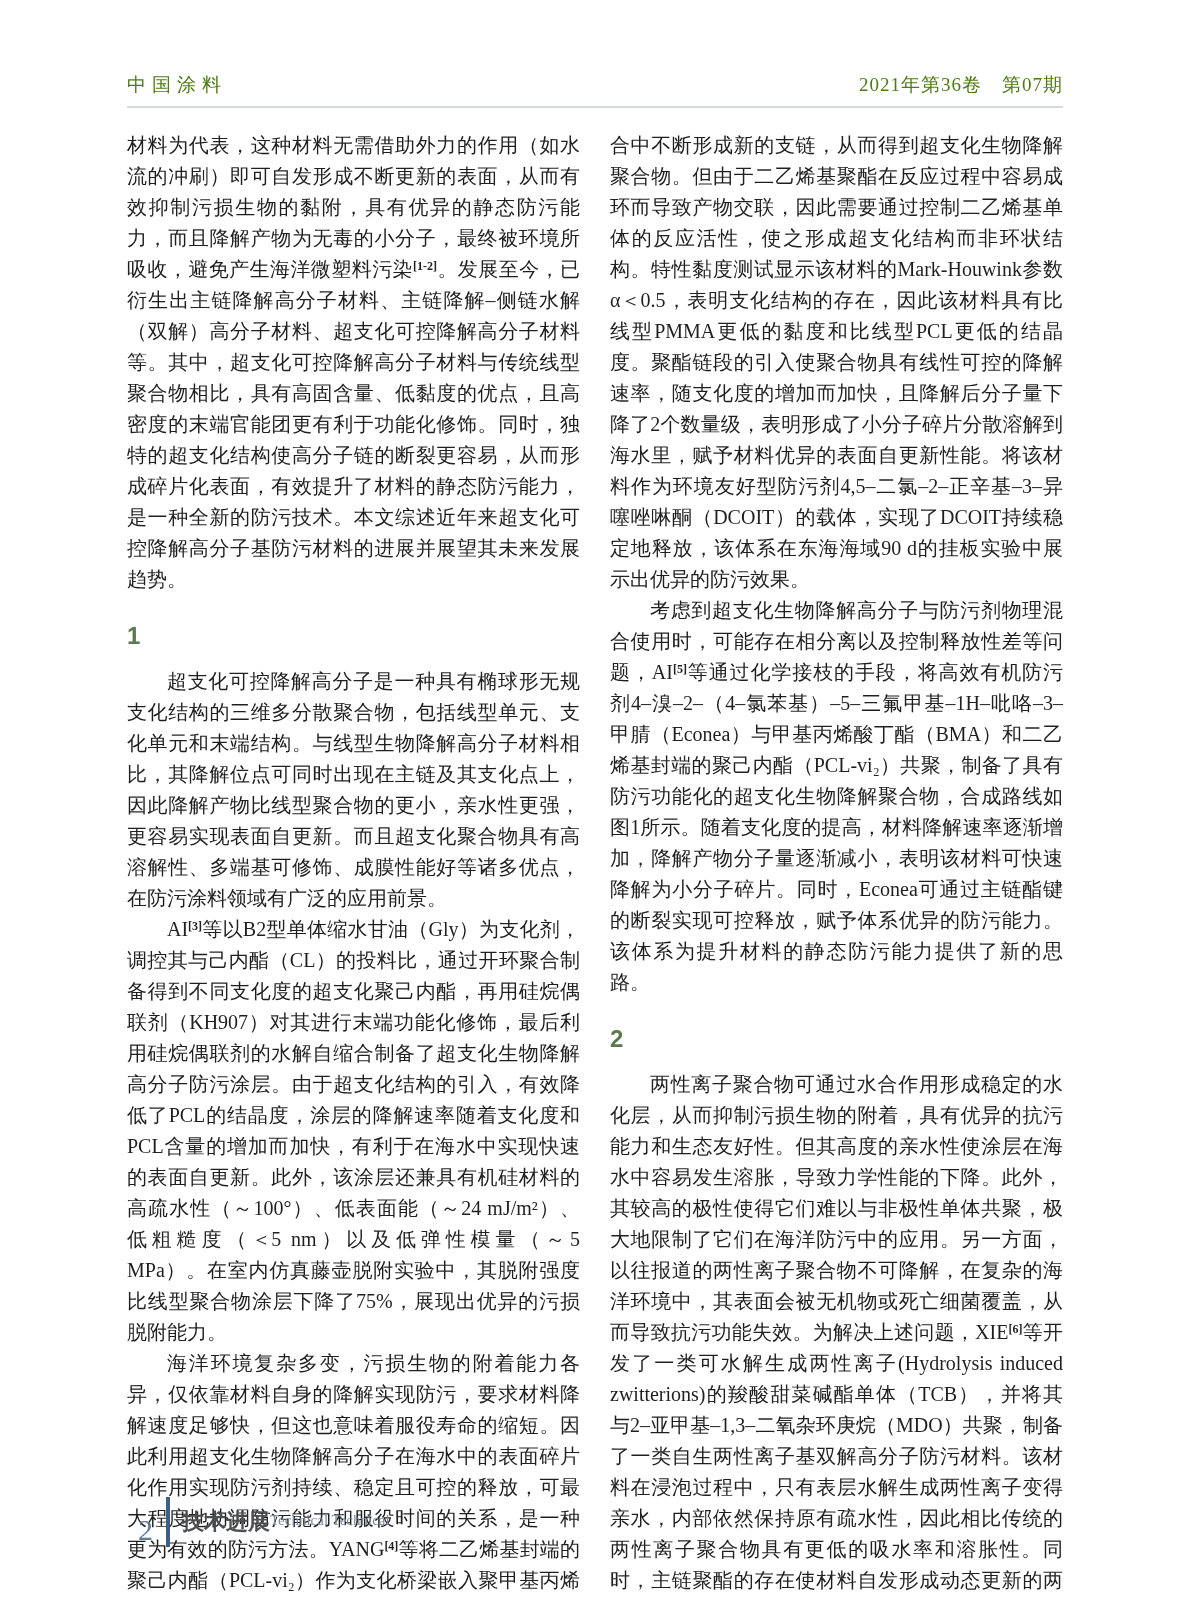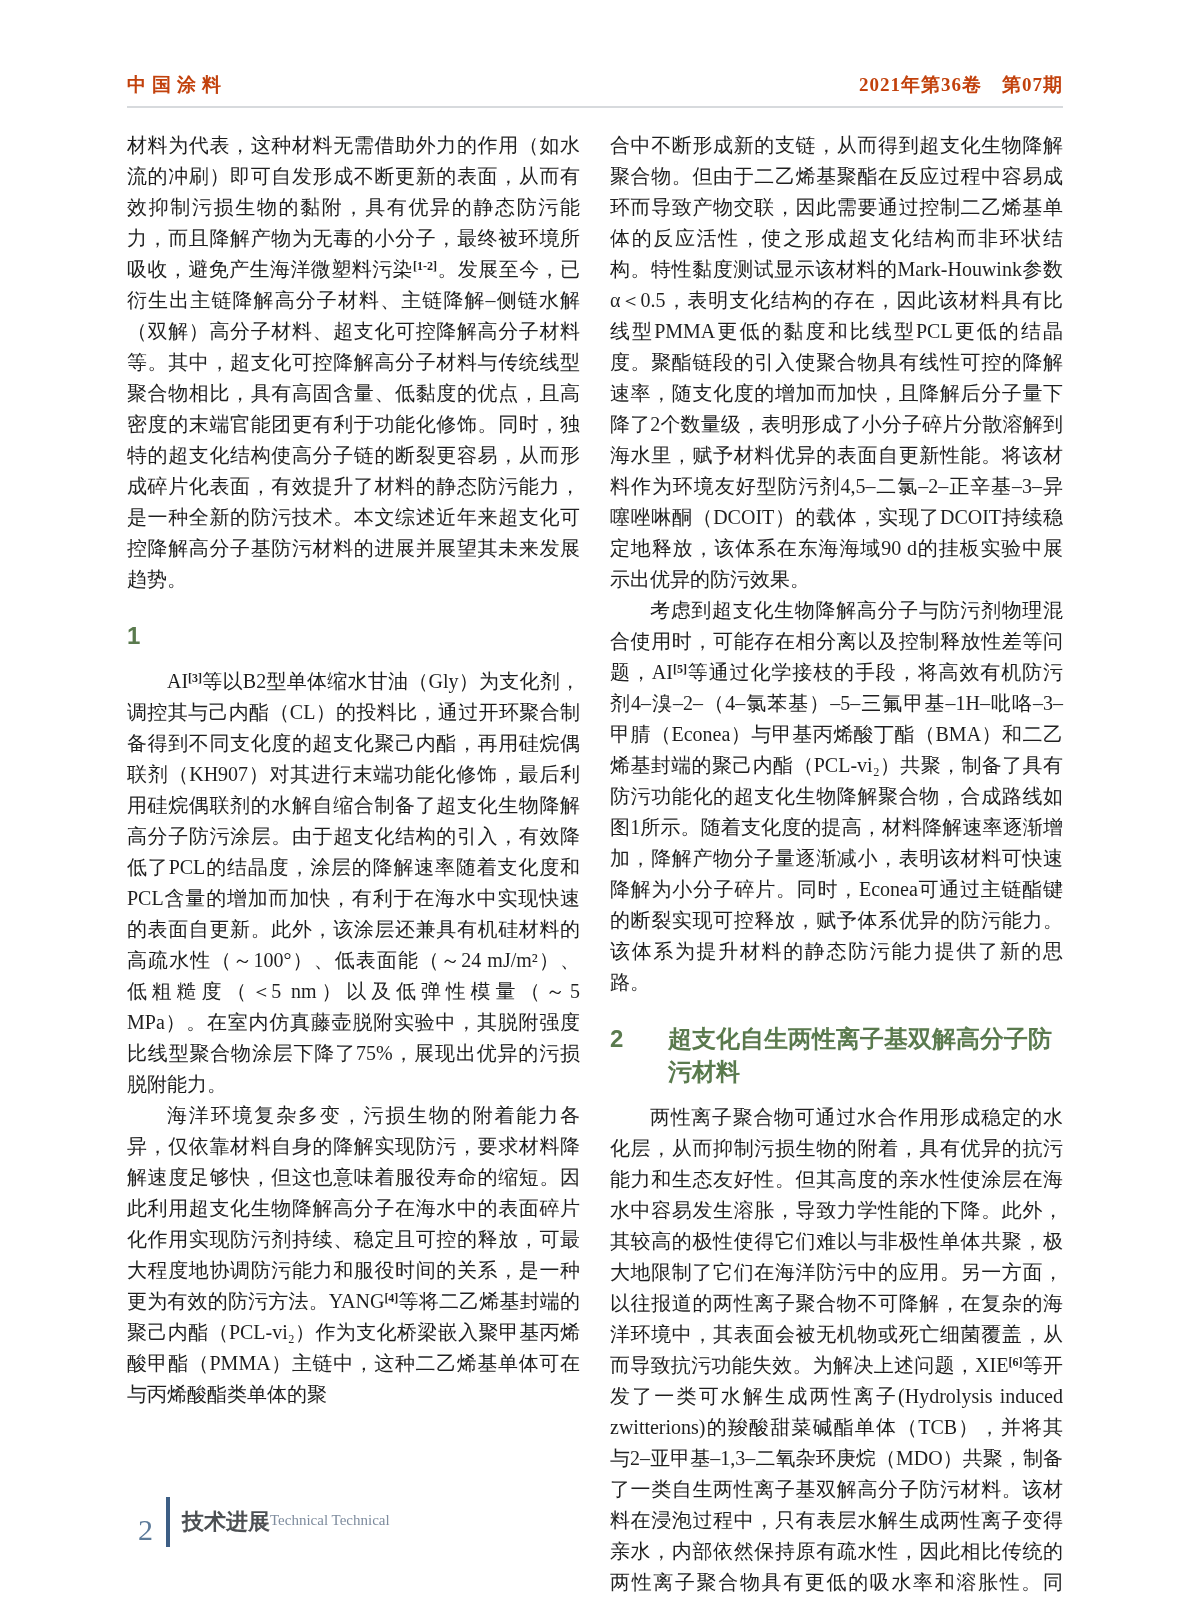--- a/index.html
+++ b/index.html
@@ -20,23 +20,22 @@
   .page-header {
     position: absolute;
     left: 127px;
     top: 72px;
     width: 936px;
     display: flex;
     justify-content: space-between;
     align-items: flex-end;
     border-bottom: 2px solid #d7dadd;
     padding-bottom: 8px;
-    color: #c2410c;
+    color: #4d7c0f;
     font-size: 19px;
-    font-weight: bold;
   }
   .journal-name { letter-spacing: 6px; }
   .issue-info   { letter-spacing: 1px; }
   
   .content {
     position: absolute;
     left: 127px;
     top: 130px;
     width: 936px;
     display: flex;
@@ -121,31 +120,31 @@
 
   <div class="content">
 
     <div class="col">
       <p class="para cite-sup">材料为代表，这种材料无需借助外力的作用（如水流的冲刷）即可自发形成不断更新的表面，从而有效抑制污损生物的黏附，具有优异的静态防污能力，而且降解产物为无毒的小分子，最终被环境所吸收，避免产生海洋微塑料污染<sup>[1-2]</sup>。发展至今，已衍生出主链降解高分子材料、主链降解–侧链水解（双解）高分子材料、超支化可控降解高分子材料等。其中，超支化可控降解高分子材料与传统线型聚合物相比，具有高固含量、低黏度的优点，且高密度的末端官能团更有利于功能化修饰。同时，独特的超支化结构使高分子链的断裂更容易，从而形成碎片化表面，有效提升了材料的静态防污能力，是一种全新的防污技术。本文综述近年来超支化可控降解高分子基防污材料的进展并展望其未来发展趋势。</p>
 
       <div class="section-heading">
         <span class="section-number">1</span>
       </div>
 
+      <p class="para indent cite-sup">超支化可控降解高分子是一种具有椭球形无规支化结构的三维多分散聚合物，包括线型单元、支化单元和末端结构。与线型生物降解高分子材料相比，其降解位点可同时出现在主链及其支化点上，因此降解产物比线型聚合物的更小，亲水性更强，更容易实现表面自更新。而且超支化聚合物具有高溶解性、多端基可修饰、成膜性能好等诸多优点，在防污涂料领域有广泛的应用前景。</p>
       <p class="para indent cite-sup">AI<sup>[3]</sup>等以B2型单体缩水甘油（Gly）为支化剂，调控其与己内酯（CL）的投料比，通过开环聚合制备得到不同支化度的超支化聚己内酯，再用硅烷偶联剂（KH907）对其进行末端功能化修饰，最后利用硅烷偶联剂的水解自缩合制备了超支化生物降解高分子防污涂层。由于超支化结构的引入，有效降低了PCL的结晶度，涂层的降解速率随着支化度和PCL含量的增加而加快，有利于在海水中实现快速的表面自更新。此外，该涂层还兼具有机硅材料的高疏水性（～100°）、低表面能（～24 mJ/m²）、低粗糙度（＜5 nm）以及低弹性模量（～5 MPa）。在室内仿真藤壶脱附实验中，其脱附强度比线型聚合物涂层下降了75%，展现出优异的污损脱附能力。</p>
       <p class="para indent cite-sup">海洋环境复杂多变，污损生物的附着能力各异，仅依靠材料自身的降解实现防污，要求材料降解速度足够快，但这也意味着服役寿命的缩短。因此利用超支化生物降解高分子在海水中的表面碎片化作用实现防污剂持续、稳定且可控的释放，可最大程度地协调防污能力和服役时间的关系，是一种更为有效的防污方法。YANG<sup>[4]</sup>等将二乙烯基封端的聚己内酯（PCL-vi₂）作为支化桥梁嵌入聚甲基丙烯酸甲酯（PMMA）主链中，这种二乙烯基单体可在与丙烯酸酯类单体的聚</p>
     </div>
 
     <div class="col">
       <p class="para cite-sup">合中不断形成新的支链，从而得到超支化生物降解聚合物。但由于二乙烯基聚酯在反应过程中容易成环而导致产物交联，因此需要通过控制二乙烯基单体的反应活性，使之形成超支化结构而非环状结构。特性黏度测试显示该材料的Mark-Houwink参数α＜0.5，表明支化结构的存在，因此该材料具有比线型PMMA更低的黏度和比线型PCL更低的结晶度。聚酯链段的引入使聚合物具有线性可控的降解速率，随支化度的增加而加快，且降解后分子量下降了2个数量级，表明形成了小分子碎片分散溶解到海水里，赋予材料优异的表面自更新性能。将该材料作为环境友好型防污剂4,5–二氯–2–正辛基–3–异噻唑啉酮（DCOIT）的载体，实现了DCOIT持续稳定地释放，该体系在东海海域90 d的挂板实验中展示出优异的防污效果。</p>
       <p class="para indent cite-sup">考虑到超支化生物降解高分子与防污剂物理混合使用时，可能存在相分离以及控制释放性差等问题，AI<sup>[5]</sup>等通过化学接枝的手段，将高效有机防污剂4–溴–2–（4–氯苯基）–5–三氟甲基–1H–吡咯–3–甲腈（Econea）与甲基丙烯酸丁酯（BMA）和二乙烯基封端的聚己内酯（PCL-vi₂）共聚，制备了具有防污功能化的超支化生物降解聚合物，合成路线如图1所示。随着支化度的提高，材料降解速率逐渐增加，降解产物分子量逐渐减小，表明该材料可快速降解为小分子碎片。同时，Econea可通过主链酯键的断裂实现可控释放，赋予体系优异的防污能力。该体系为提升材料的静态防污能力提供了新的思路。</p>
 
       <div class="section-heading">
         <span class="section-number">2</span>
-        <span class="section-title">超支化自生两性离子基双解高分子防污材料</span>
       </div>
 
       <p class="para indent cite-sup">两性离子聚合物可通过水合作用形成稳定的水化层，从而抑制污损生物的附着，具有优异的抗污能力和生态友好性。但其高度的亲水性使涂层在海水中容易发生溶胀，导致力学性能的下降。此外，其较高的极性使得它们难以与非极性单体共聚，极大地限制了它们在海洋防污中的应用。另一方面，以往报道的两性离子聚合物不可降解，在复杂的海洋环境中，其表面会被无机物或死亡细菌覆盖，从而导致抗污功能失效。为解决上述问题，XIE<sup>[6]</sup>等开发了一类可水解生成两性离子(Hydrolysis induced zwitterions)的羧酸甜菜碱酯单体（TCB），并将其与2–亚甲基–1,3–二氧杂环庚烷（MDO）共聚，制备了一类自生两性离子基双解高分子防污材料。该材料在浸泡过程中，只有表层水解生成两性离子变得亲水，内部依然保持原有疏水性，因此相比传统的两性离子聚合物具有更低的吸水率和溶胀性。同时，主链聚酯的存在使材料自发形成动态更新的两性离子表面，表现出对非特异性蛋白以</p>
     </div>
 
   </div>
 
   <div class="page-footer">
     <span class="footer-page-number">2</span>
     <span class="footer-bar"></span>

